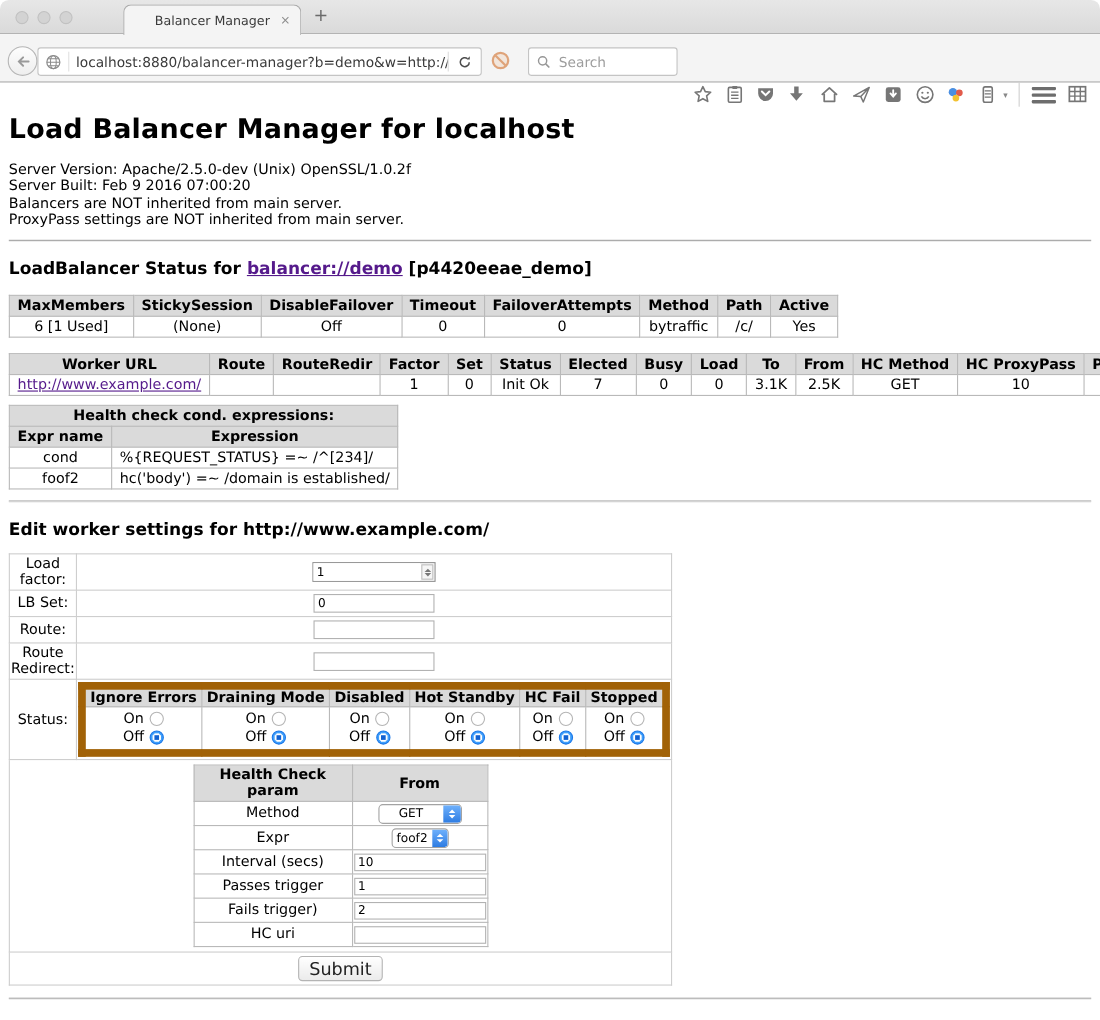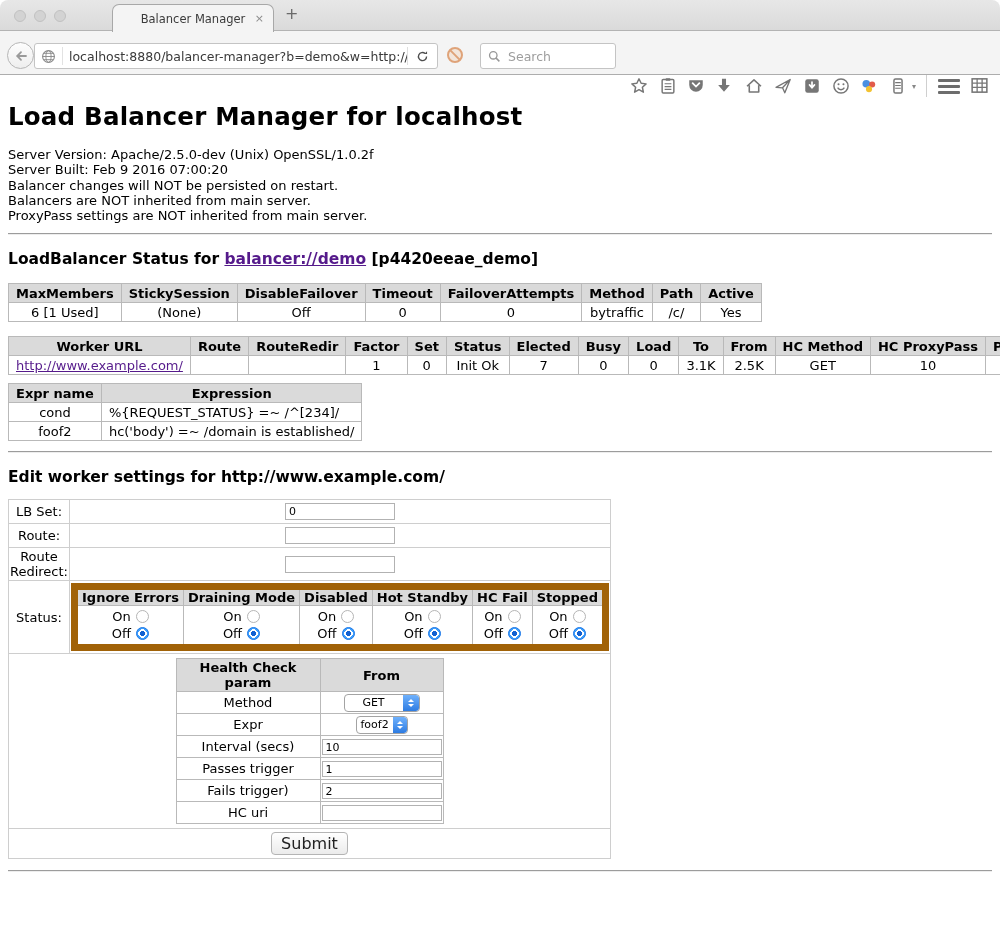--- a/index.html
+++ b/index.html
@@ -240,21 +240,20 @@
   </span>
 </div>
 
 <div class="content">
 
   <h1>Load Balancer Manager for localhost</h1>
 
   <div class="info">
     <div>Server Version: Apache/2.5.0-dev (Unix) OpenSSL/1.0.2f</div>
     <div>Server Built: Feb 9 2016 07:00:20</div>
-    <div>Balancer changes will NOT be persisted on restart.</div>
     <div>Balancers are NOT inherited from main server.</div>
     <div>ProxyPass settings are NOT inherited from main server.</div>
   </div>
 
   <hr>
 
   <h3><span>LoadBalancer Status for </span><a href="#">balancer://demo</a><span> [p4420eeae_demo]</span></h3>
 
   <table class="tbl" id="balancer-table">
     <tbody>
@@ -315,20 +314,23 @@
       <td>GET</td>
       <td>10</td>
       <td>1 (0)</td>
 
     </tr>
   </tbody>
     </table>
 
   <table class="tbl" id="hc-expr-table">
     <tbody>
+        <tr>
+      <th colspan="2">Health check cond. expressions:</th>
+    </tr>
     <tr>
       <th>Expr name</th>
       <th>Expression</th>
     </tr>
     <tr>
       <td>cond</td>
       <td class="expr">%{REQUEST_STATUS} =~ /^[234]/</td>
     </tr>
     <tr>
       <td>foof2</td>
@@ -336,20 +338,32 @@
     </tr>
   </tbody>
     </table>
 
   <hr>
 
   <h3>Edit worker settings for http://www.example.com/</h3>
 
   <table id="worker-form-table">
     <tbody>
+    <tr>
+      <td class="flabel">Load factor:</td>
+      <td>
+        <span class="numwrap">
+          <input value="1" style="">
+          <span class="spinner">
+                <i class="spin-up"></i>
+                <i class="spin-dn"></i>
+              </span>
+        </span>
+      </td>
+    </tr>
     <tr>
       <td class="flabel">LB Set:</td>
       <td><input class="frm" value="0" style=""></td>
     </tr>
     <tr>
       <td class="flabel">Route:</td>
       <td><input class="frm" value="" style=""></td>
     </tr>
     <tr>
       <td class="flabel">Route Redirect:</td>

